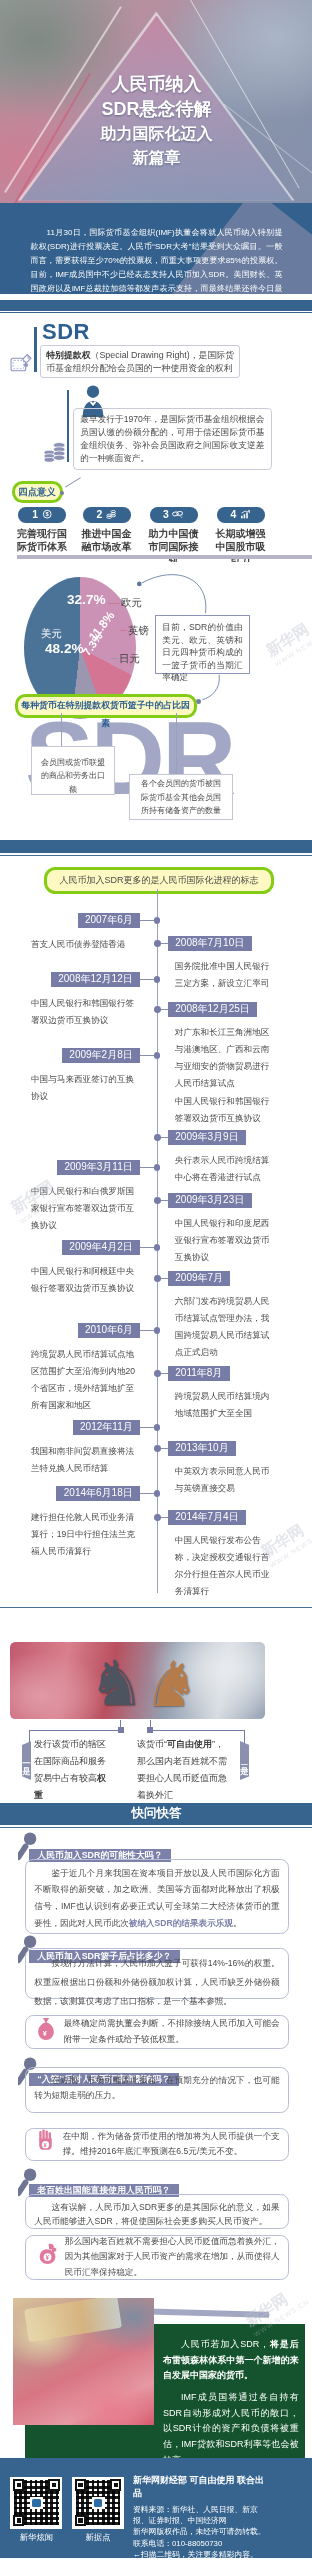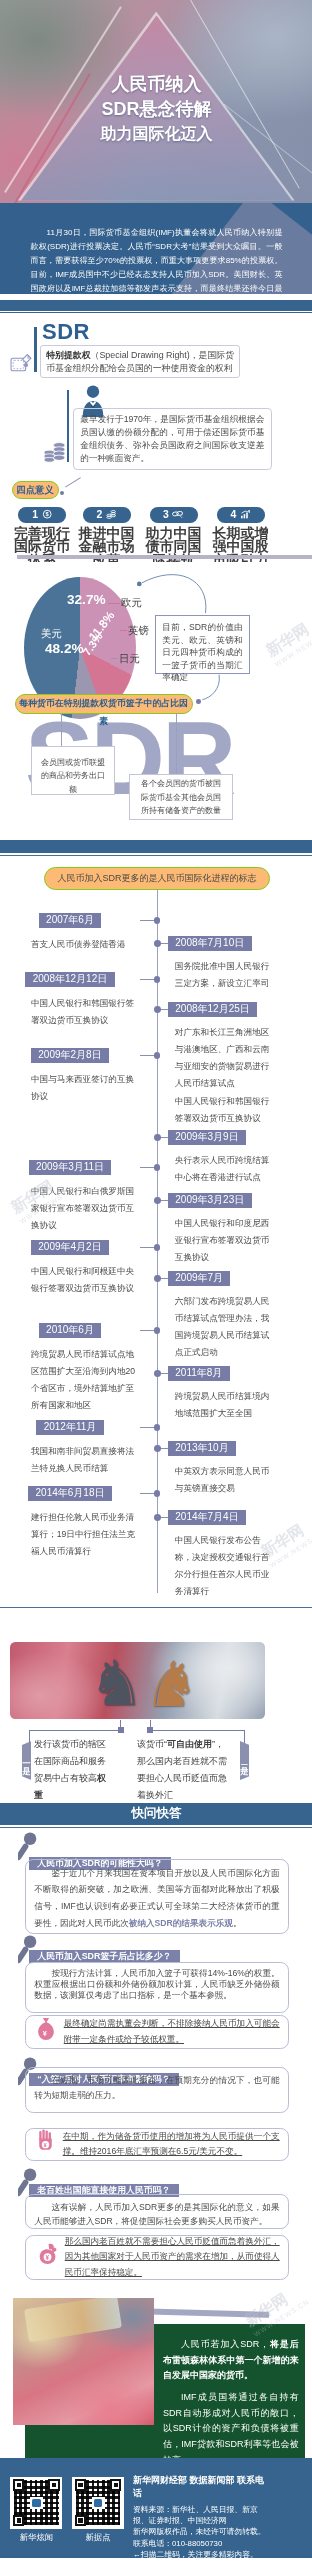--- a/index.html
+++ b/index.html
@@ -53,29 +53,29 @@
     padding:2.6px 5.2px;font-size:8.9px;line-height:13px;color:#4a4a4a;}
   .defbox b{color:#333;}
   .p-line{position:absolute;left:67px;top:77px;width:2.1px;height:72px;background:#36648e;}
   .descbox{position:absolute;left:73px;top:95px;width:184px;border:0.5px solid #c9cbda;border-radius:4.2px;
     padding:4.2px 6.3px;font-size:8.6px;line-height:13px;color:#4a4a4a;text-align:justify;}
   .icon-wallet{position:absolute;left:10.4px;top:40px;}
   .icon-person{position:absolute;left:81px;top:72px;}
   .icon-coins{position:absolute;left:43px;top:127px;}
   
   .meanings{position:relative;height:84px;background:#fff;}
-  .pill{border:1px solid #84cc16;border-radius:10.4px;background:#fdba74;}
+  .pill{border:3px solid #84cc16;border-radius:10.4px;background:#fef9c3;}
   .m-pill{position:absolute;left:11.5px;top:2.6px;width:45px;height:16.7px;line-height:16.7px;text-align:center;
     font-size:9.4px;font-weight:bold;color:#2d5f91;}
   .m-deco-dot{position:absolute;left:60px;top:12.5px;width:4.2px;height:4.2px;border-radius:50%;background:#767ca6;}
   .m-deco-line{position:absolute;left:64px;top:4.2px;width:17.7px;height:1px;background:#8a8fb2;transform:rotate(-32deg);}
   .m-col{position:absolute;top:29px;width:57px;text-align:center;}
   .m-badge{display:inline-flex;align-items:center;justify-content:center;gap:3.6px;width:48px;height:15.6px;
     border-radius:7.8px;background:#36648e;color:#fff;font-size:10.4px;font-weight:bold;}
-  .m-label{margin-top:4.2px;font-size:14px;line-height:13.6px;color:#3f3f3f;font-weight:bold;}
+  .m-label{margin-top:4.2px;font-size:10px;line-height:13.6px;color:#3f3f3f;font-weight:bold;}
   .m-div{position:absolute;left:17px;right:0;top:77px;height:4.2px;background:#b7b4c6;}
   
   .basket{position:relative;height:278px;background:#fff;}
   .pie{position:absolute;left:23.5px;top:14.6px;width:112px;height:142px;border-radius:50%;
     background:conic-gradient(#cb92b6 0deg 117.7deg,#d47693 117.7deg 160.2deg,#9b97b0 160.2deg 186.5deg,#4a7397 186.5deg 360deg);}
   .plab{position:absolute;color:#fff;font-weight:bold;}
   .pl-eur{left:67px;top:30px;font-size:13.6px;}
   .pl-usd-name{left:41px;top:65px;font-size:10.4px;font-weight:normal;}
   .pl-usd{left:45px;top:79px;font-size:13.6px;}
   .pl-gbp{left:85px;top:57px;font-size:12px;transform:rotate(-52deg);}
@@ -101,21 +101,21 @@
   .fbox{position:absolute;background:#fff;border:0.5px solid #c4c6d6;color:#4a4a4a;
     font-size:8px;line-height:13.6px;text-align:center;box-sizing:border-box;}
   .fb1{left:31px;top:184px;width:84px;height:49px;padding:8.9px 7.3px 0 7.3px;}
   .fb2{left:129px;top:212px;width:104px;height:46px;padding:2.1px 7.3px 0 7.3px;}
   
   .timeline{position:relative;height:746px;background:#fff;}
   .tl-pill{position:absolute;left:44px;top:7.8px;width:224px;height:21px;line-height:21px;text-align:center;
     font-size:9px;color:#4a4a4a;border-radius:11.5px;}
   .tl-line{position:absolute;left:157px;top:30px;width:1px;height:704px;background:#9aa0bf;}
   .ti{position:absolute;display:flex;flex-direction:column;}
-  .ti.L{left:0;width:140px;align-items:center;}
+  .ti.L{left:0;width:140px;align-items:flex-end;}
   .ti.R{left:168px;width:125px;align-items:flex-start;}
   .tdate{position:relative;background:#767ca6;color:#fff;font-size:10px;line-height:14.6px;padding:0 7.3px;white-space:nowrap;}
   .ti .dot{position:absolute;top:4.2px;width:6.8px;height:6.8px;border-radius:50%;background:#767ca6;}
   .ti.L .dot{right:-20.3px;}
   .ti.R .dot{left:-13.6px;}
   .ti .conn{position:absolute;top:6.8px;height:1px;background:#8a8fb2;}
   .ti.L .conn{right:-17px;width:17px;}
   .ti.R .conn{left:-10.4px;width:10.4px;}
   .tdesc{margin:7.3px 0 0 0;font-size:8.6px;line-height:17px;color:#4a4a4a;}
   .ti.L .tdesc{align-self:flex-start;margin-left:31px;width:107px;margin-top:8px;}
@@ -147,21 +147,21 @@
   .mic{position:absolute;}
   .qlabel{position:absolute;background:#7b81a9;color:#fff;font-size:8.9px;font-weight:bold;
     line-height:13.6px;padding:0 8.3px;white-space:nowrap;}
   .bubble{position:absolute;left:25px;width:264px;border:1px solid #b9bdd6;border-radius:8.3px;
     box-sizing:border-box;font-size:8.6px;line-height:16.7px;color:#4a4a4a;padding:5.2px 8.3px;text-align:justify;}
   .bubble .ind{text-indent:2em;display:block;}
   .hl{color:#7b81a9;font-weight:bold;}
   .bubble2{position:absolute;left:25px;width:264px;border:1px solid #b9bdd6;border-radius:8.3px;
     box-sizing:border-box;display:flex;align-items:center;gap:7.3px;padding:4.2px 8.3px 4.2px 10.4px;
     font-size:8.6px;line-height:15.6px;color:#4a4a4a;}
-  .bubble2 .txt{flex:1;text-align:justify;text-decoration:underline;}
+  .bubble2 .txt{flex:1;text-align:justify;}
   
   .feature{position:relative;height:170px;background:#fff;}
   .ft-stripe{position:absolute;left:140px;top:22px;width:129px;height:5.7px;background:#a3a8c2;transform:skewY(1.6deg);}
   .ft-panel{position:absolute;left:25px;top:36px;width:280px;height:134px;background:#14532d;box-sizing:border-box;
     color:#fff;}
   .ft-panel p{margin:0;font-size:9px;line-height:15.6px;text-align:justify;}
   .ft-p1{padding:13.6px 6.3px 0 138px;text-indent:2em;}
   .ft-p2{padding:6.3px 6.3px 0 138px;text-indent:2em;}
   .ft-p3{padding:1px 6.3px 0 10px;text-indent:2em;}
   .ft-photo{position:absolute;left:13px;top:10.4px;width:141px;height:127px;overflow:hidden;
@@ -204,20 +204,21 @@
     <i class="streak s1"></i>
     <i class="streak s2"></i>
     <i class="streak s3"></i>
     <i class="streak s4"></i>
     <div class="tri-w"></div>
     <div class="tri"></div>
     <div class="hero-titles">
       <div class="ht1">人民币纳入</div>
       <div class="ht2">SDR悬念待解</div>
       <div class="ht3">助力国际化迈入</div>
+      <div class="ht4">新篇章</div>
     </div>
   </div>
 
   <div class="intro">
     <p>11月30日，国际货币基金组织(IMF)执董会将就人民币纳入特别提款权(SDR)进行投票决定。人民币“SDR大考”结果受到大众瞩目。一般而言，需要获得至少70%的投票权，而重大事项更要求85%的投票权。目前，IMF成员国中不少已经表态支持人民币加入SDR。美国财长、英国政府以及IMF总裁拉加德等都发声表示支持，而最终结果还待今日最终的投票情况。</p>
   </div>
 
   <div class="divA"></div>
 
   <div class="sdrdef">
@@ -486,33 +487,33 @@
     <div class="line"></div>
   </div>
 
   <div class="qa">
     <span class="mic" style="left:17.7px;top:3.1px;">
       <svg width="19" height="29" viewBox="0 0 36 56">
           <circle cx="23" cy="13" r="12" fill="#6f7592"></circle>
           <rect x="2" y="20" width="11" height="36" rx="5.5" transform="rotate(33 7 38)" fill="#6f7592"></rect>
         </svg>
     </span>
-    <div class="qlabel" style="left:29px;top:28px;">人民币加入SDR的可能性大吗？</div>
+    <div class="qlabel" style="left:29px;top:20px;">人民币加入SDR的可能性大吗？</div>
     <div class="bubble" style="top:30px;height:75px;">
       <span class="ind"><span>鉴于近几个月来我国在资本项目开放以及人民币国际化方面不断取得的新突破，加之欧洲、美国等方面都对此释放出了积极信号，IMF也认识到有必要正式认可全球第二大经济体货币的重要性，因此对人民币此次</span><span class="hl">被纳入SDR的结果表示乐观</span><span>。</span></span>
     </div>
 
     <span class="mic" style="left:17.7px;top:106px;">
       <svg width="19" height="29" viewBox="0 0 36 56">
           <circle cx="23" cy="13" r="12" fill="#6f7592"></circle>
           <rect x="2" y="20" width="11" height="36" rx="5.5" transform="rotate(33 7 38)" fill="#6f7592"></rect>
         </svg>
     </span>
     <div class="qlabel" style="left:29px;top:121px;">人民币加入SDR篮子后占比多少？</div>
-    <div class="bubble" style="top:133px;height:51px;line-height:11px;">
+    <div class="bubble" style="top:119px;height:51px;line-height:19px;">
       <span class="ind">按现行方法计算，人民币加入篮子可获得14%-16%的权重。权重应根据出口份额和外储份额加权计算，人民币缺乏外储份额数据，该测算仅考虑了出口指标，是一个基本参照。</span>
     </div>
     <div class="bubble2" style="top:186px;height:34px;">
       <span>
         <svg width="20" height="24" viewBox="0 0 38 46" style="font-size:16.5px">
             <path d="M13 2 h12 l-5 8 c9 3 14 11 14 19 a15 15 0 0 1 -30 0 c0 -8 5 -16 14 -19 z" fill="#e0799d"></path>
             <text x="13" y="36" font-size="14" fill="#fff" font-weight="bold">¥</text>
           </svg>
       </span>
       <span class="txt">最终确定尚需执董会判断，不排除接纳人民币加入可能会附带一定条件或给予较低权重。</span>
@@ -595,21 +596,21 @@
       <i class="fd a"></i>
         <i class="fd b"></i>
         <i class="fd c"></i>
       <span class="logo">
           <i></i>
         </span>
     </div>
     <div class="qrlab" style="left:10.4px;">新华炫闻</div>
     <div class="qrlab" style="left:72px;">新据点</div>
     <div class="ft-lines">
-      <div class="ft-credit">新华网财经部  数据新闻部  联系电话</div>
+      <div class="ft-credit">新华网财经部  可自由使用  联合出品</div>
       <div class="ft-small">资料来源：新华社、人民日报、新京报、证券时报、中国经济网</div>
       <div class="ft-small">新华网版权作品，未经许可请勿转载。</div>
       <div class="ft-small">联系电话：010-88050730</div>
       <div class="ft-small">←扫描二维码，关注更多精彩内容。</div>
     </div>
   </div>
 
 </div>
 
 

